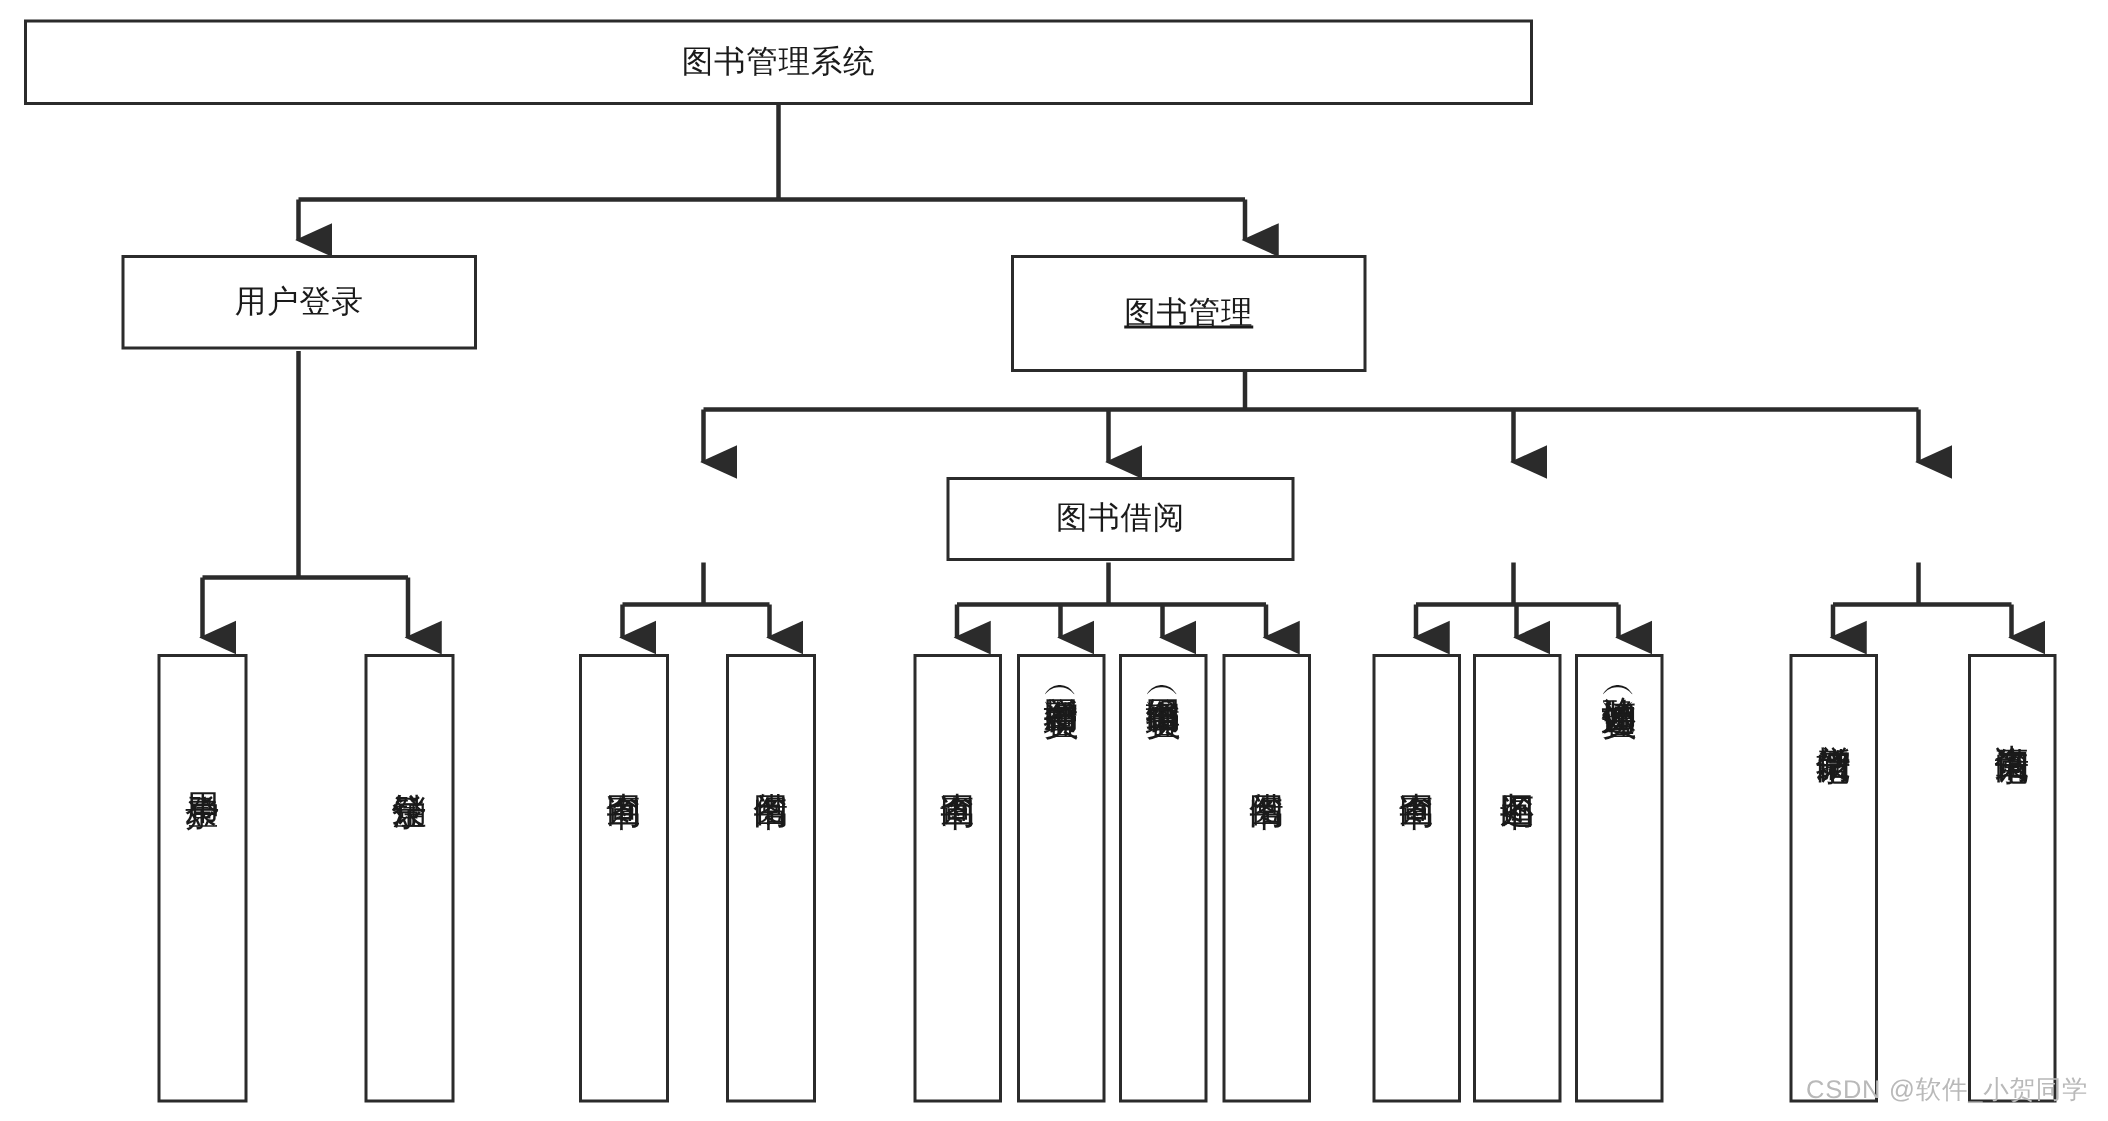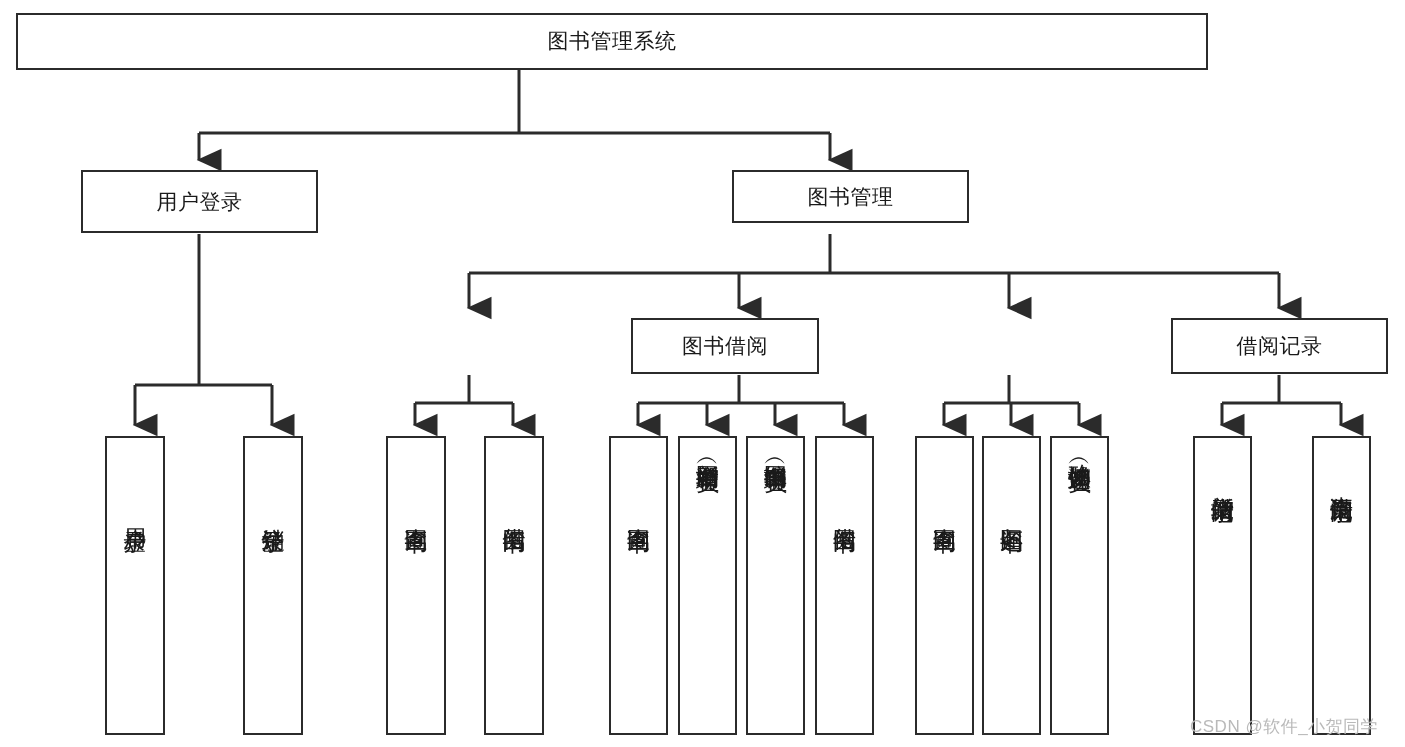--- a/index.html
+++ b/index.html
@@ -54,20 +54,21 @@
     letter-spacing: 1px;
     white-space: nowrap;
   }
   .watermark {
     position: absolute;
     font-size: 17px;
     color: #b9b9b9;
     letter-spacing: 0.5px;
     white-space: nowrap;
     pointer-events: none;
+    margin-left: 14px;
   }
 </style>
 </head>
 <body>
 
 <div id="diagram-root">
 
   <svg class="edges" viewBox="0 0 1405 747" xmlns="http://www.w3.org/2000/svg">
     <defs>
       <marker id="arrow" viewBox="0 0 12 12" refX="6" refY="10" markerWidth="9" markerHeight="9" orient="auto-start-reverse">
@@ -111,41 +112,38 @@
       <path d="M 1011 403 L 1011 425" marker-end="url(#arrow)"></path>
       <path d="M 1079 403 L 1079 425" marker-end="url(#arrow)"></path>
 
       <path d="M 1279 375 L 1279 403"></path>
       <path d="M 1222 403 L 1341 403"></path>
       <path d="M 1222 403 L 1222 425" marker-end="url(#arrow)"></path>
       <path d="M 1341 403 L 1341 425" marker-end="url(#arrow)"></path>
     </g>
   </svg>
 
-  <div class="node node-h" style="left:16px; top:13px; width:1192px; height:57px;font-family:Liberation Serif, serif;">
+  <div class="node node-h" style="left:16px; top:13px; width:1006px; height:57px;">
     <span class="label">图书管理系统</span>
   </div>
 
   <div class="node node-h" style="left:81px; top:170px; width:237px; height:63px;">
     <span class="label">用户登录</span>
   </div>
 
-  <div class="node node-h" style="left:732px; top:170px; width:237px; height:53px;">
+  <div class="node node-h" style="left:674px; top:170px; width:237px; height:78px;text-decoration:underline;">
     <span class="label">图书管理</span>
   </div>
 
 
-  <div class="node node-h" style="left:631px; top:318px; width:188px; height:56px;">
+  <div class="node node-h" style="left:631px; top:318px; width:232px; height:56px;">
     <span class="label">图书借阅</span>
   </div>
 
 
-  <div class="node node-h" style="left:1171px; top:318px; width:217px; height:56px;">
-    <span class="label">借阅记录</span>
-  </div>
 
   <div class="node node-v" style="left:105px; top:436px; width:60px; height:299px; padding-top:72px;">
     <span class="label">用户登录</span>
   </div>
   <div class="node node-v" style="left:243px; top:436px; width:60px; height:299px; padding-top:72px;">
     <span class="label">注销登录</span>
   </div>
 
   <div class="node node-v" style="left:386px; top:436px; width:60px; height:299px; padding-top:72px;">
     <span class="label">查询图书</span>

